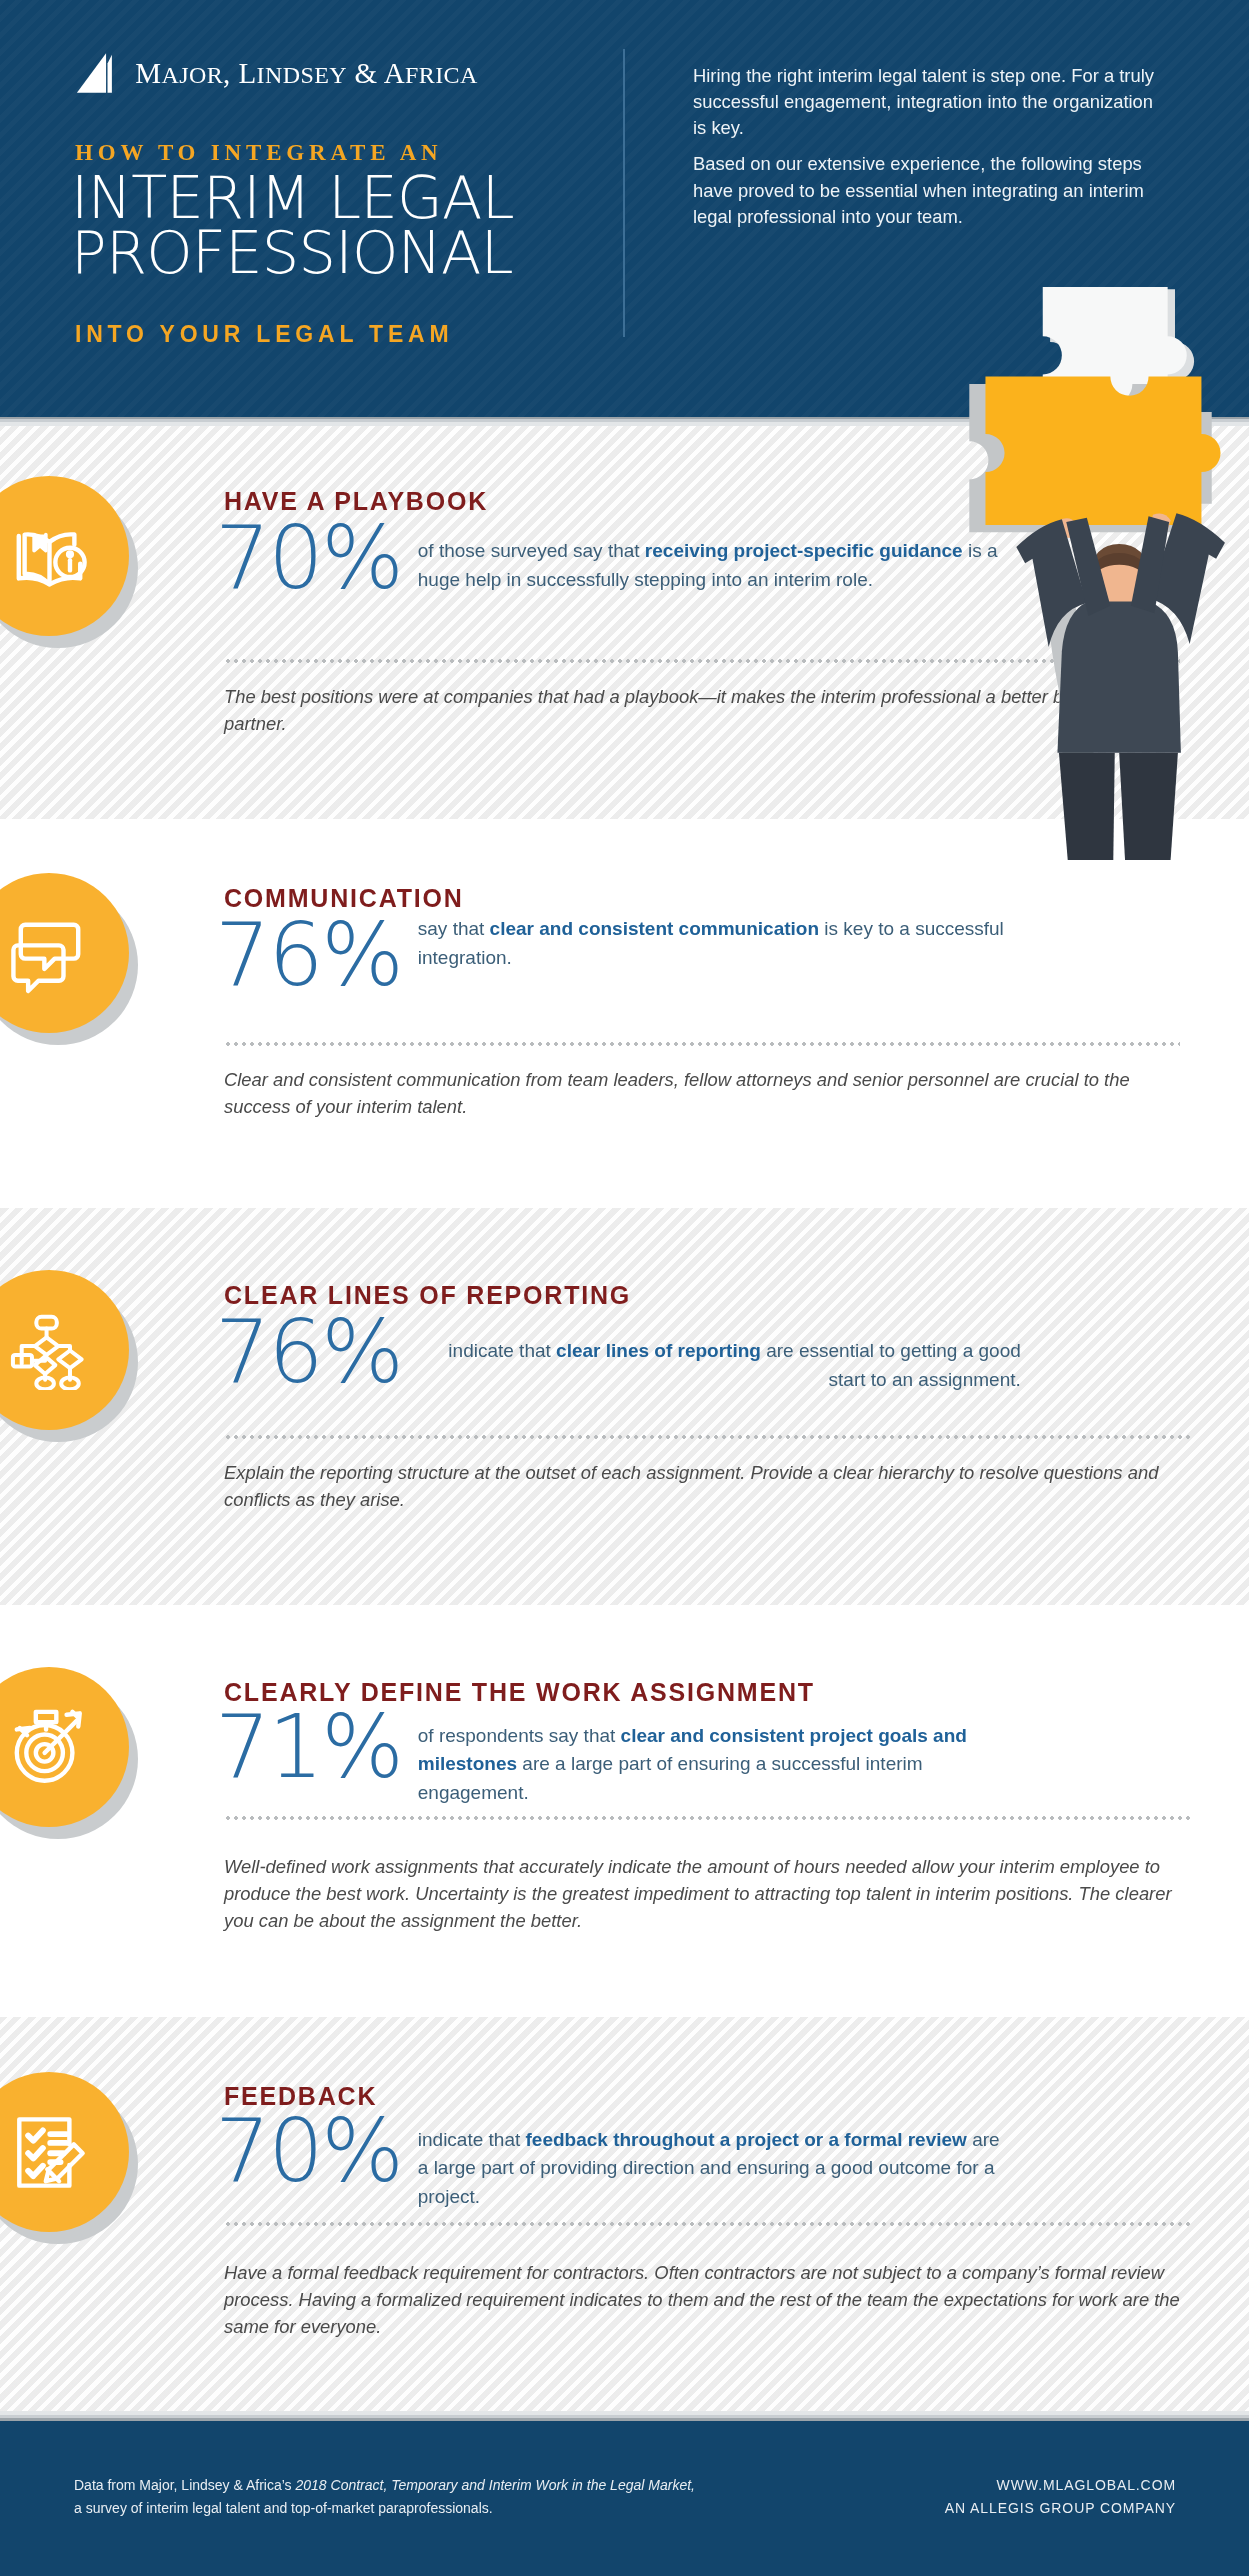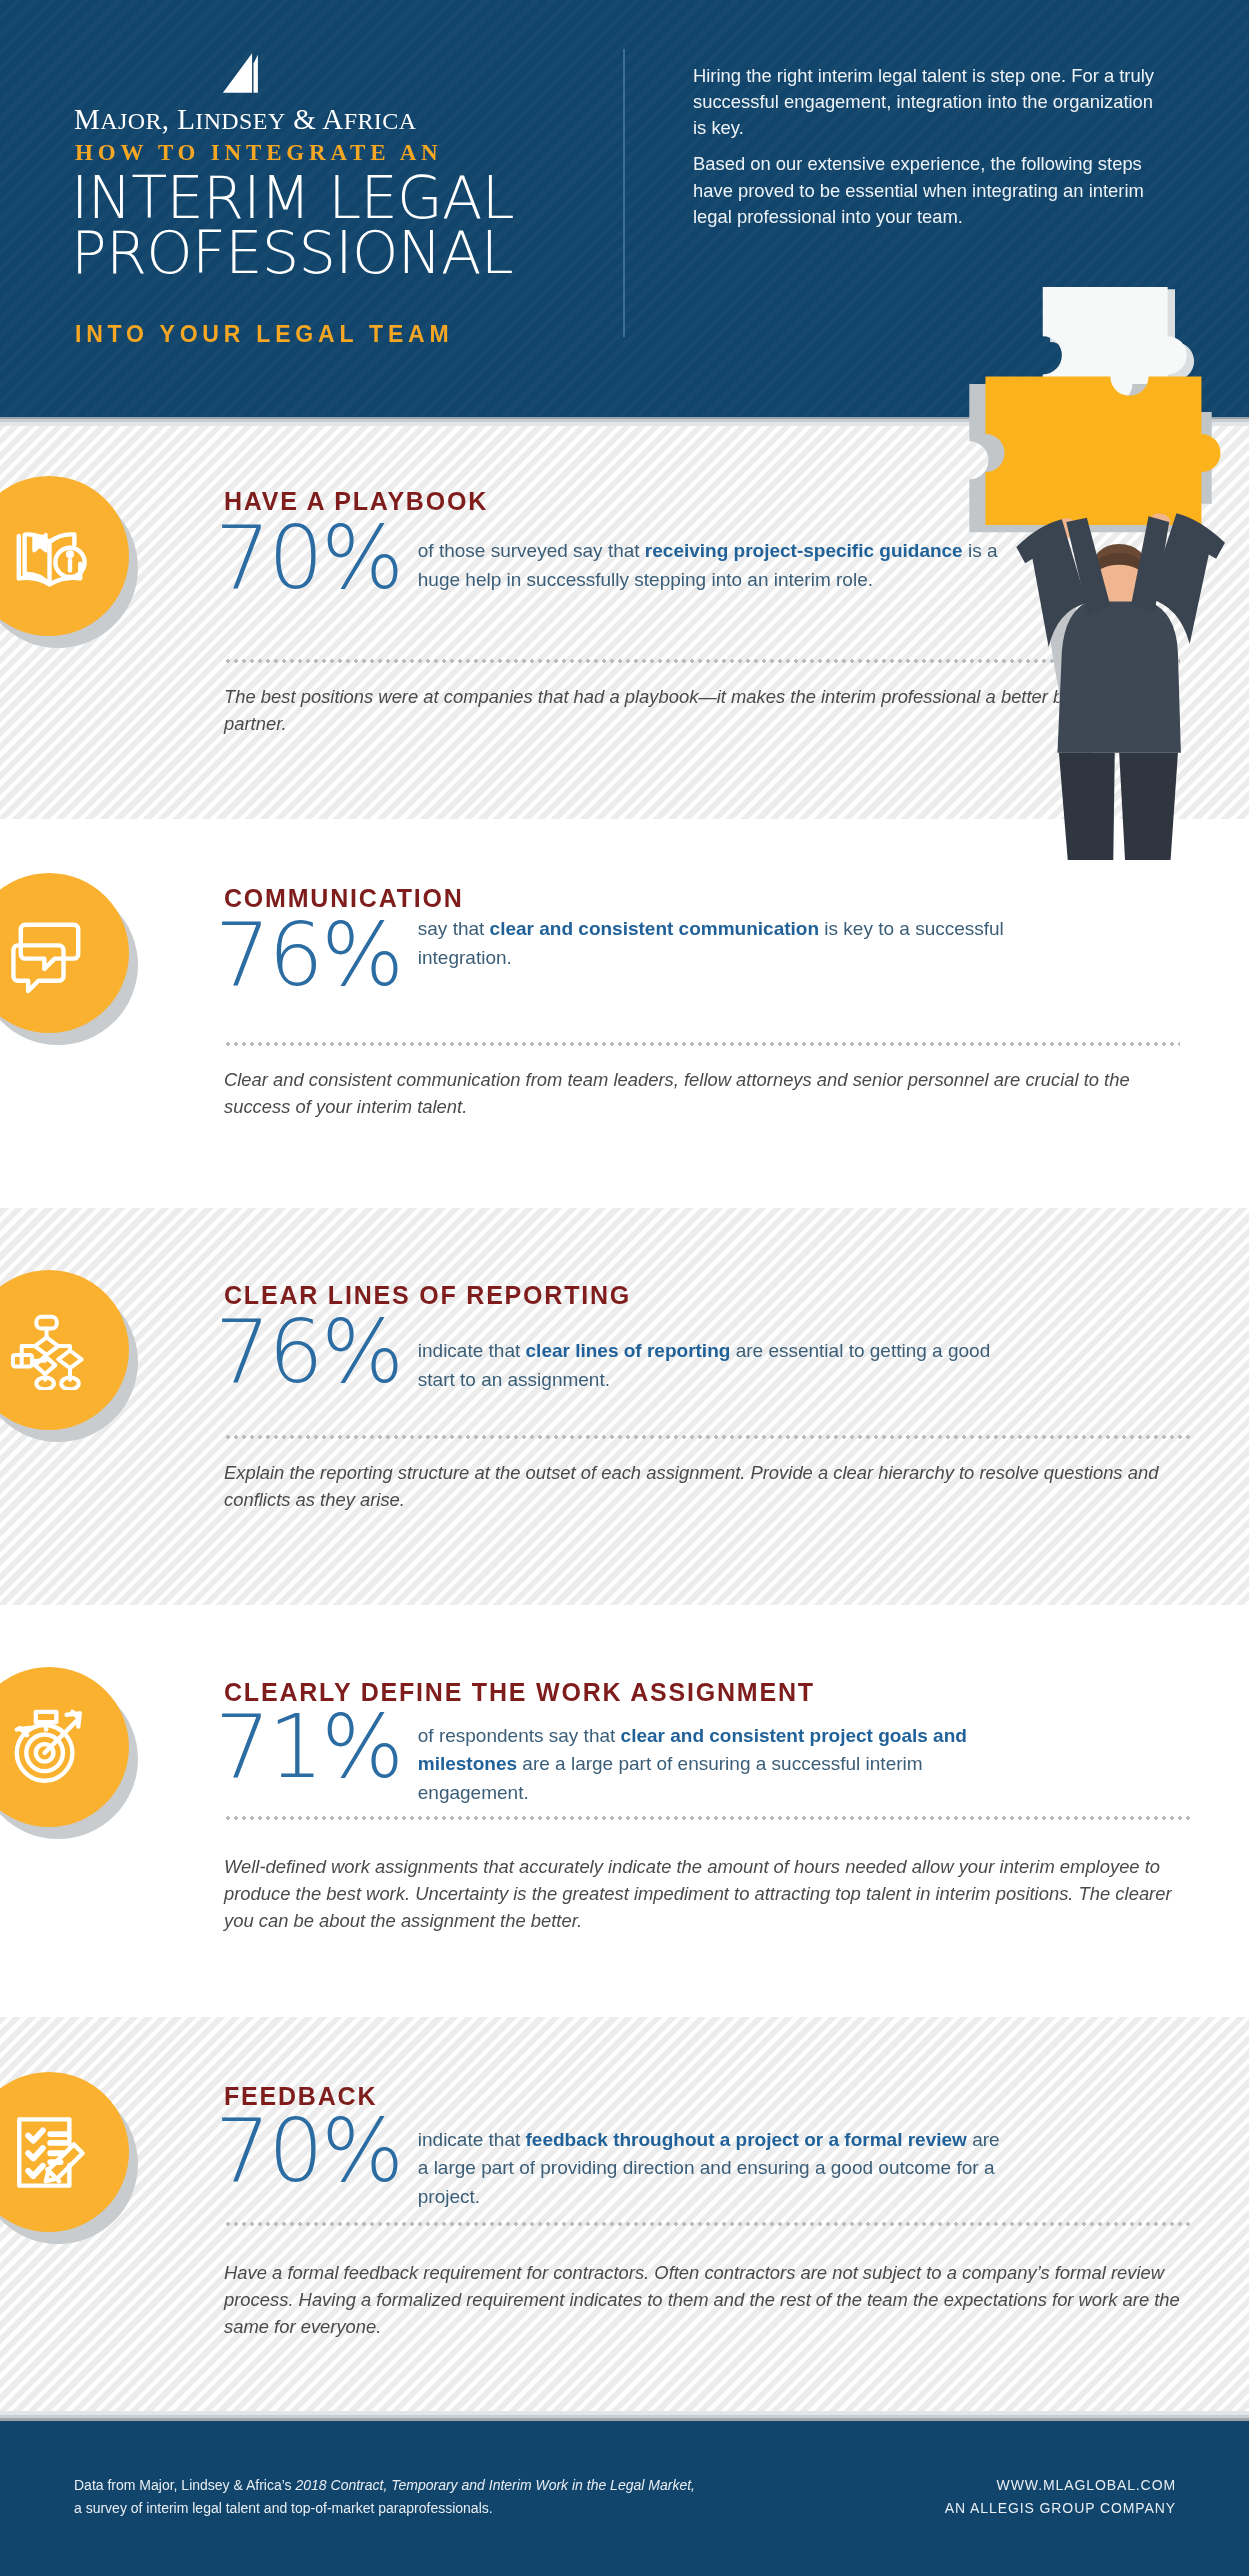--- a/index.html
+++ b/index.html
@@ -29,21 +29,21 @@
     position:absolute; left:0; top:0; width:1250px; height:425px;
     background:#12456c; overflow:hidden;
   }
   .hdr-stripes{
     position:absolute; inset:0;
     background-image:repeating-linear-gradient(
       -45deg, rgba(255,255,255,0.022) 0px, rgba(255,255,255,0.022) 5.1px,
       rgba(255,255,255,0) 5.1px, rgba(255,255,255,0) 11.8px);
     pointer-events:none;
   }
-  .logo-wrap { position:absolute; left:74px; top:53px; display:flex; align-items:center; gap:10.3px;flex-direction:column; }
+  .logo-wrap { position:absolute; left:74px; top:53px; display:flex; align-items:center; gap:10.3px; }
   .logo-mark { width:51px; height:40px; position:relative; }
   .logo-text {
     color:#ffffff; font-family:"Liberation Serif", serif;
     font-size:29px; letter-spacing:0.4px; white-space:nowrap;
     font-weight:400;
   }
   .logo-text .cap { font-size:29px; }
   .logo-text .sc { font-size:24px; }
 
   .kicker {
@@ -297,21 +297,21 @@
           <path d="M48 86 v8"></path>
           <ellipse cx="48" cy="99" rx="12" ry="8"></ellipse>
           <path d="M82 78 v16"></path>
           <ellipse cx="82" cy="99" rx="12" ry="8"></ellipse>
         </svg>
       </div>
     </div>
     <div class="sec-head" style="top:1281px;">CLEAR LINES OF REPORTING</div>
     <div class="stat-row" style="top:1312px;">
       <div class="pct">76%</div>
-      <div class="stat-copy" style="margin-left:16px; margin-top:25px;">
+      <div class="stat-copy" style="margin-left:16px; margin-top:25px;text-align:right;">
         <span>indicate that </span><b>clear lines of reporting</b><span> are essential to getting a good start to an assignment.</span>
       </div>
     </div>
     <div class="dotline" style="left:224px; top:1435px; width:970px;"></div>
     <div class="note" style="top:1460px; width:970px;">Explain the reporting structure at the outset of each assignment. Provide a clear hierarchy to resolve questions and conflicts as they arise.</div>
   </div>
 
   <div>
     <div class="badge" style="top:1667px;">
       <div class="shadow"></div>

